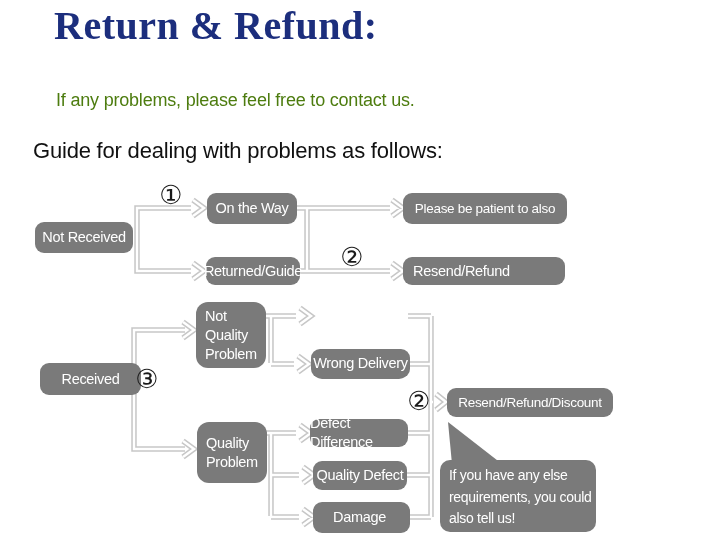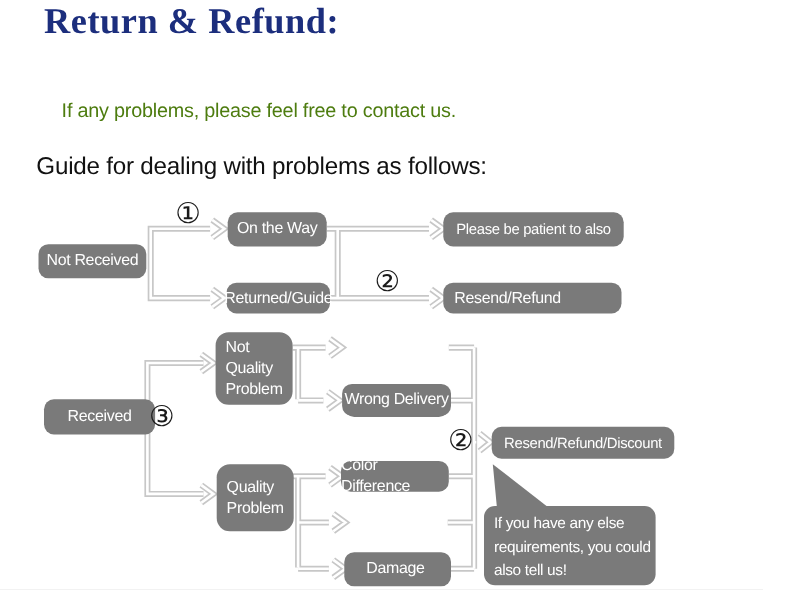--- a/index.html
+++ b/index.html
@@ -4,24 +4,24 @@
 <style>
   html,body{margin:0;padding:0;background:#e8e8e8;}
   .page{
     position:relative;
     width:716px;height:536px;
     background:#ffffff;
     overflow:hidden;
     font-family:"Liberation Sans", sans-serif;
   }
   .title{
-    position:absolute;left:40px;top:2px;
+    position:absolute;left:54px;top:2px;
     font-family:"Liberation Serif", serif;
     font-weight:bold;
-    font-size:33px;
+    font-size:40px;
     letter-spacing:0.5px;
     color:var(--title-color,#1c2e7d);
     white-space:nowrap;
   }
   .sub1{
     position:absolute;left:47px;top:60px;
     font-size:18px;color:#1d1d1d;letter-spacing:-0.2px;white-space:nowrap;
   }
   .sub2{
     position:absolute;left:56px;top:90px;
@@ -91,21 +91,22 @@
   <div class="node" style="left:403px;top:257px;width:162px;height:28px;justify-content:flex-start;padding-left:10px;">Resend/Refund</div>
 
   <div class="node" style="left:40px;top:363px;width:101px;height:32px;">Received</div>
   <div class="node left" style="left:196px;top:302px;width:70px;height:66px;">Not
 Quality
 Problem</div>
   <div class="node" style="left:313px;top:302px;width:95px;height:29px;margin-top:48px;">Not fit</div>
   <div class="node" style="left:311px;top:349px;width:99px;height:29px;">Wrong Delivery</div>
   <div class="node left" style="left:197px;top:422px;width:70px;height:61px;">Quality
 Problem</div>
-  <div class="node" style="left:310px;top:419px;width:98px;height:28px;">Color Difference</div>
+  <div class="node" style="left:310px;top:419px;width:98px;height:28px;">Defect Difference</div>
+  <div class="node" style="left:313px;top:461px;width:94px;height:29px;">Quality Defect</div>
   <div class="node" style="left:313px;top:502px;width:97px;height:31px;justify-content:flex-start;padding-left:20px;">Damage</div>
   <div class="node wide" style="left:447px;top:388px;width:166px;height:29px;">Resend/Refund/Discount</div>
 
   <div class="bubble" style="left:440px;top:460px;width:156px;height:72px;">If you have any else
 requirements, you could
 also tell us!</div>
 
 </div>
 
 </body></html>

